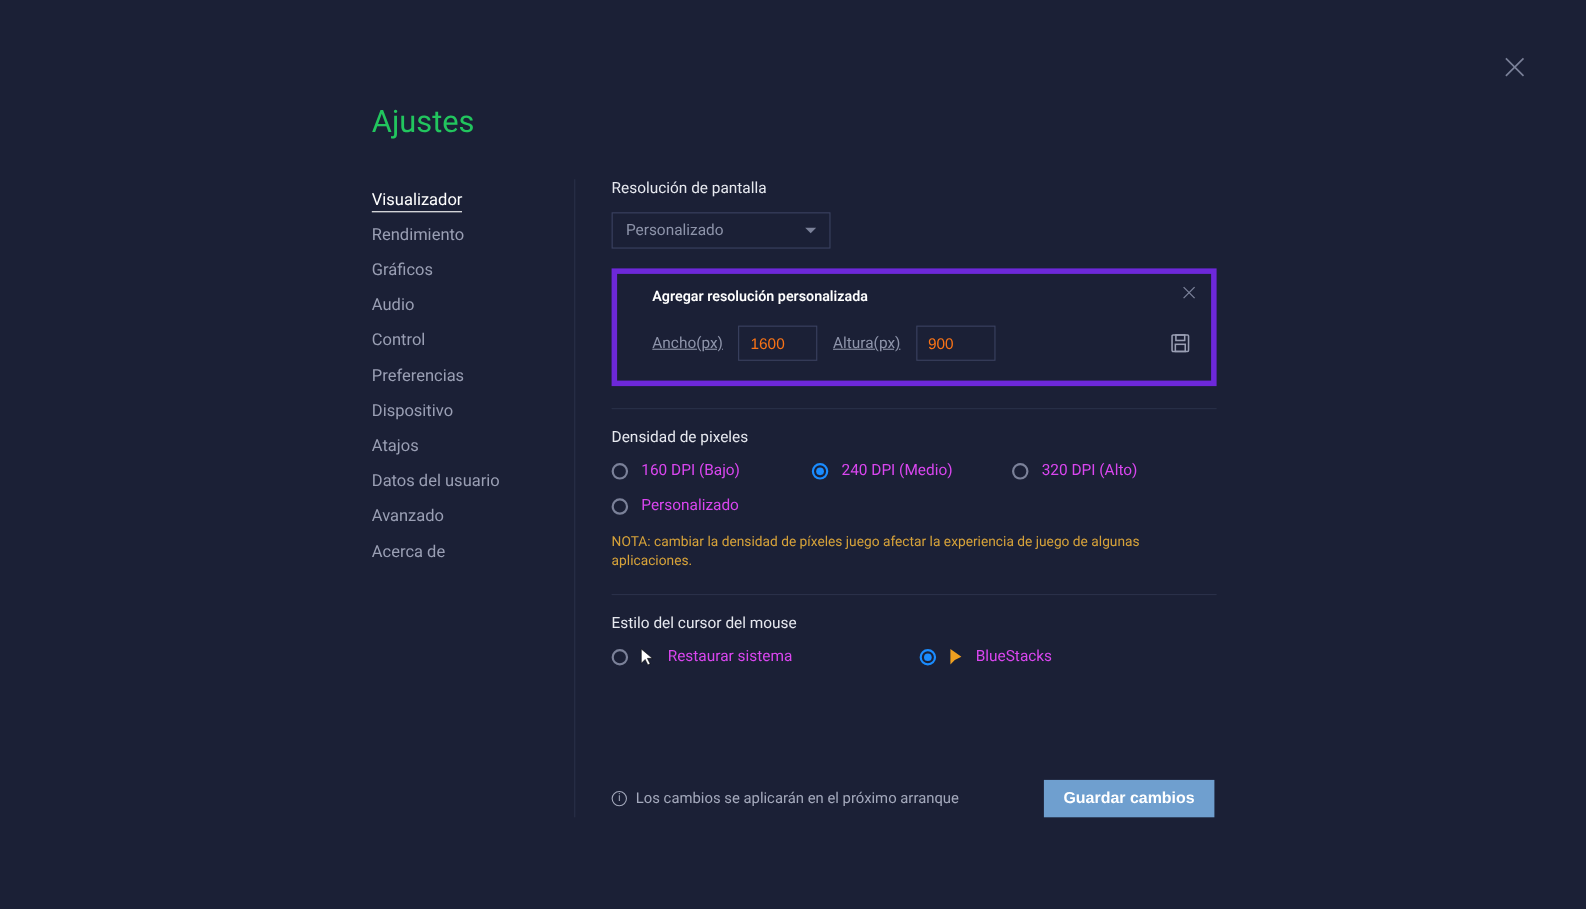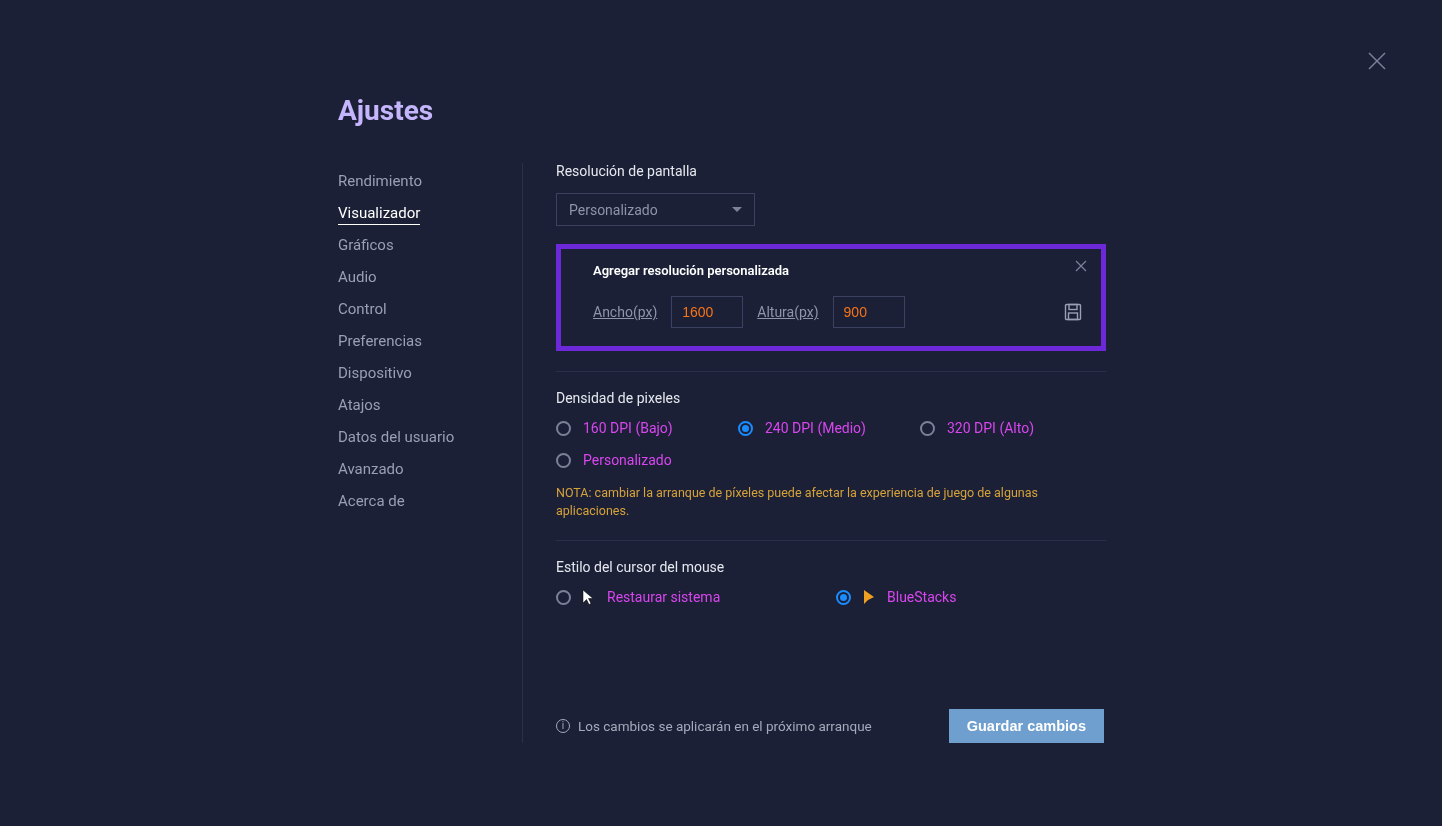--- a/index.html
+++ b/index.html
@@ -1,21 +1,21 @@
 <!DOCTYPE html>
 <html><head>
 <meta charset="utf-8">
 <style>
   * { box-sizing: border-box; margin: 0; padding: 0; }
   html, body { width: 1442px; height: 826px; background: #1b2036; font-family: -apple-system, BlinkMacSystemFont, "Segoe UI", Roboto, Helvetica, Arial, sans-serif; color: #d6d9e4; overflow: hidden; }
   .close-btn { position: absolute; top: 50px; right: 54px; width: 22px; height: 22px; cursor: pointer; }
   .close-btn svg { stroke: #7b8199; }
 
   .container { position: relative; padding: 94px 0 0 338px; }
-  .page-title { font-size: 28px; font-weight: 700; color: #c4b5fd; margin-bottom: 36px; }
+  .page-title { font-size: 28px; font-weight: 400; color: #22c55e; margin-bottom: 36px; }
 
   .columns { display: flex; }
   .sidebar { width: 184px; padding-top: 2px; }
   .sidebar-item { color: #9a9fb4; font-size: 15px; padding: 7px 0; cursor: pointer; }
   .sidebar-item.active { color: #ffffff; }
   .sidebar-item.active span { border-bottom: 1px solid #ffffff; padding-bottom: 2px; }
 
   .main { border-left: 1px solid #2a3049; padding-left: 33px; width: 584px; position: relative; min-height: 580px; }
 
   .section-title { color: #e6e8ef; font-size: 14px; font-weight: 400; margin-bottom: 14px; }
@@ -61,22 +61,22 @@
       <line x1="3" y1="3" x2="19" y2="19"></line>
       <line x1="19" y1="3" x2="3" y2="19"></line>
     </svg>
 </div>
 
 <div class="container">
   <h1 class="page-title">Ajustes</h1>
 
   <div class="columns">
     <div class="sidebar" id="sidebar">
+        <div class="sidebar-item active"><span>Visualizador</span></div>
         <div class="sidebar-item"><span>Rendimiento</span></div>
-        <div class="sidebar-item active"><span>Visualizador</span></div>
         <div class="sidebar-item"><span>Gráficos</span></div>
         <div class="sidebar-item"><span>Audio</span></div>
         <div class="sidebar-item"><span>Control</span></div>
         <div class="sidebar-item"><span>Preferencias</span></div>
         <div class="sidebar-item"><span>Dispositivo</span></div>
         <div class="sidebar-item"><span>Atajos</span></div>
         <div class="sidebar-item"><span>Datos del usuario</span></div>
         <div class="sidebar-item"><span>Avanzado</span></div>
         <div class="sidebar-item"><span>Acerca de</span></div>
       </div>
@@ -128,21 +128,21 @@
           </div>
           <div class="radio-cell">
             <span class="radio-outer"></span>
             <span class="radio-label">320 DPI (Alto)</span>
           </div>
           <div class="radio-cell">
             <span class="radio-outer"></span>
             <span class="radio-label">Personalizado</span>
           </div>
         </div>
-      <div class="note">NOTA: cambiar la arranque de píxeles puede afectar la experiencia de juego de algunas aplicaciones.</div>
+      <div class="note">NOTA: cambiar la densidad de píxeles juego afectar la experiencia de juego de algunas aplicaciones.</div>
 
       <hr class="divider">
 
       <div class="section-title">Estilo del cursor del mouse</div>
       <div class="cursor-row" id="cursor-row">
           <div class="radio-cell cursor-cell">
             <span class="radio-outer"></span>
             <span class="cursor-icon">
               <svg width="14" height="16" viewBox="0 0 14 16">
                 <path d="M1 1 L1 14 L4.5 10.5 L7 15.5 L9 14.5 L6.5 9.5 L11 9.5 Z" fill="#ffffff" stroke="#000" stroke-width="0.5"></path>

